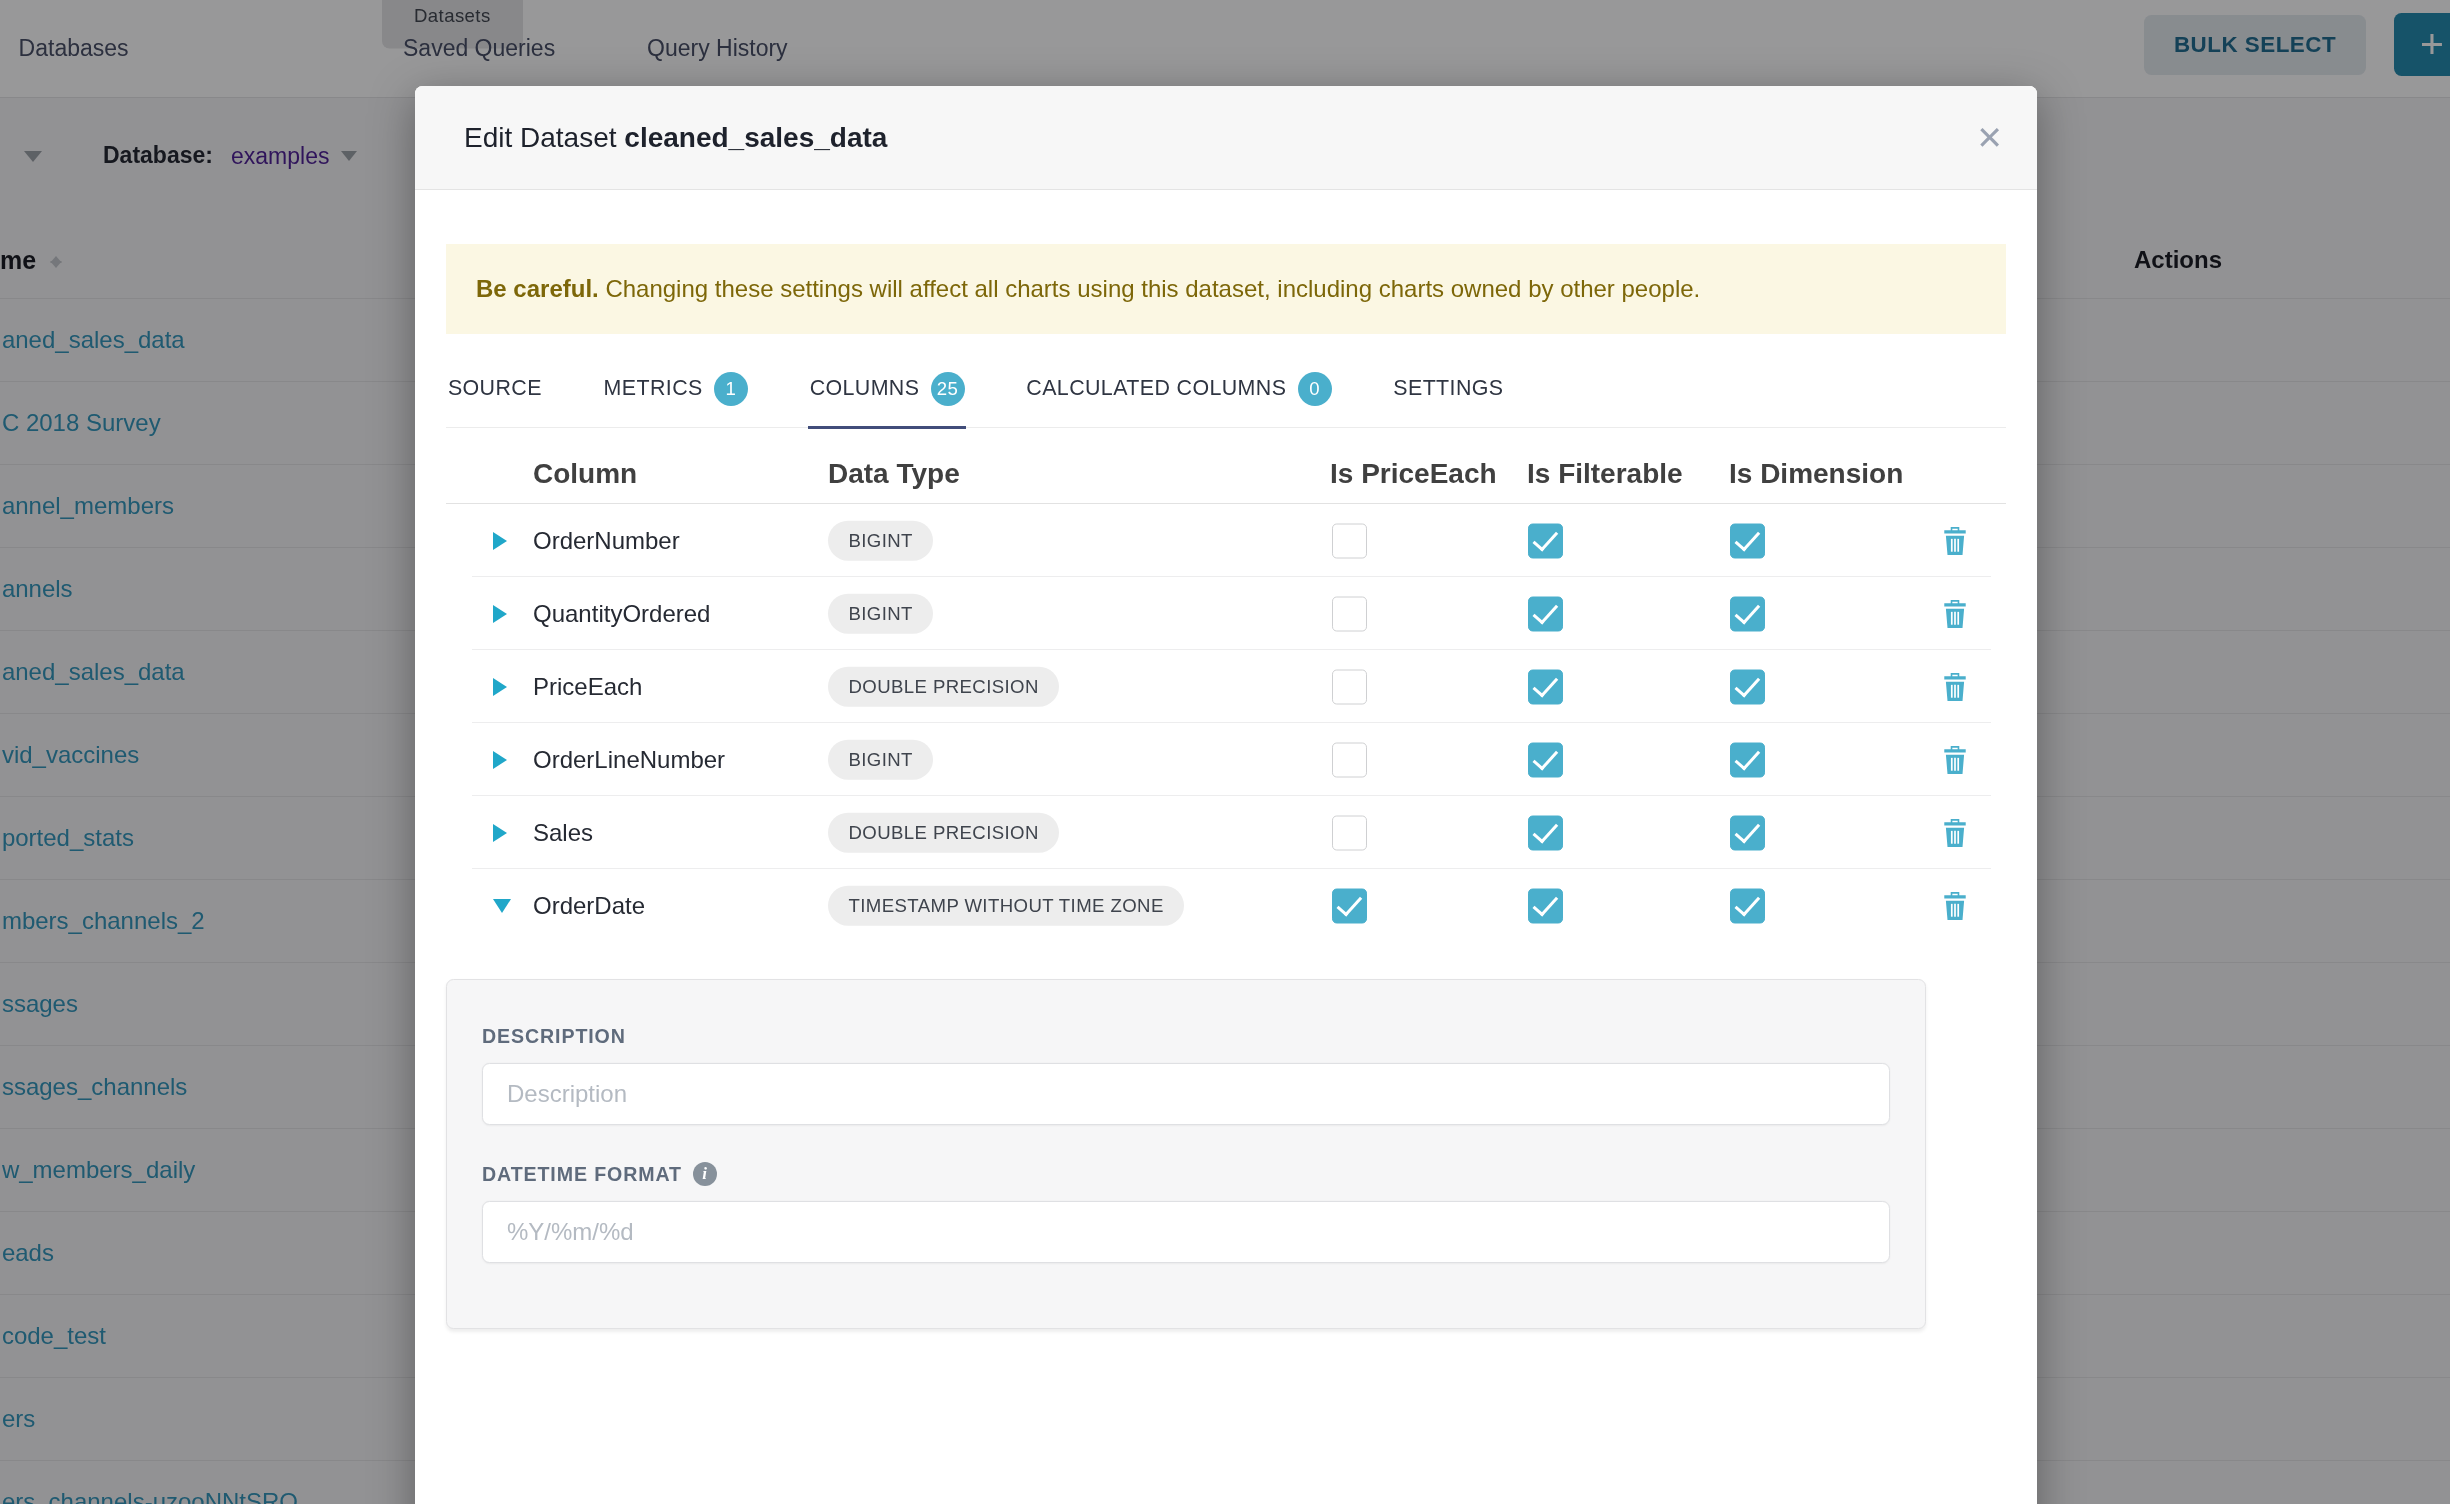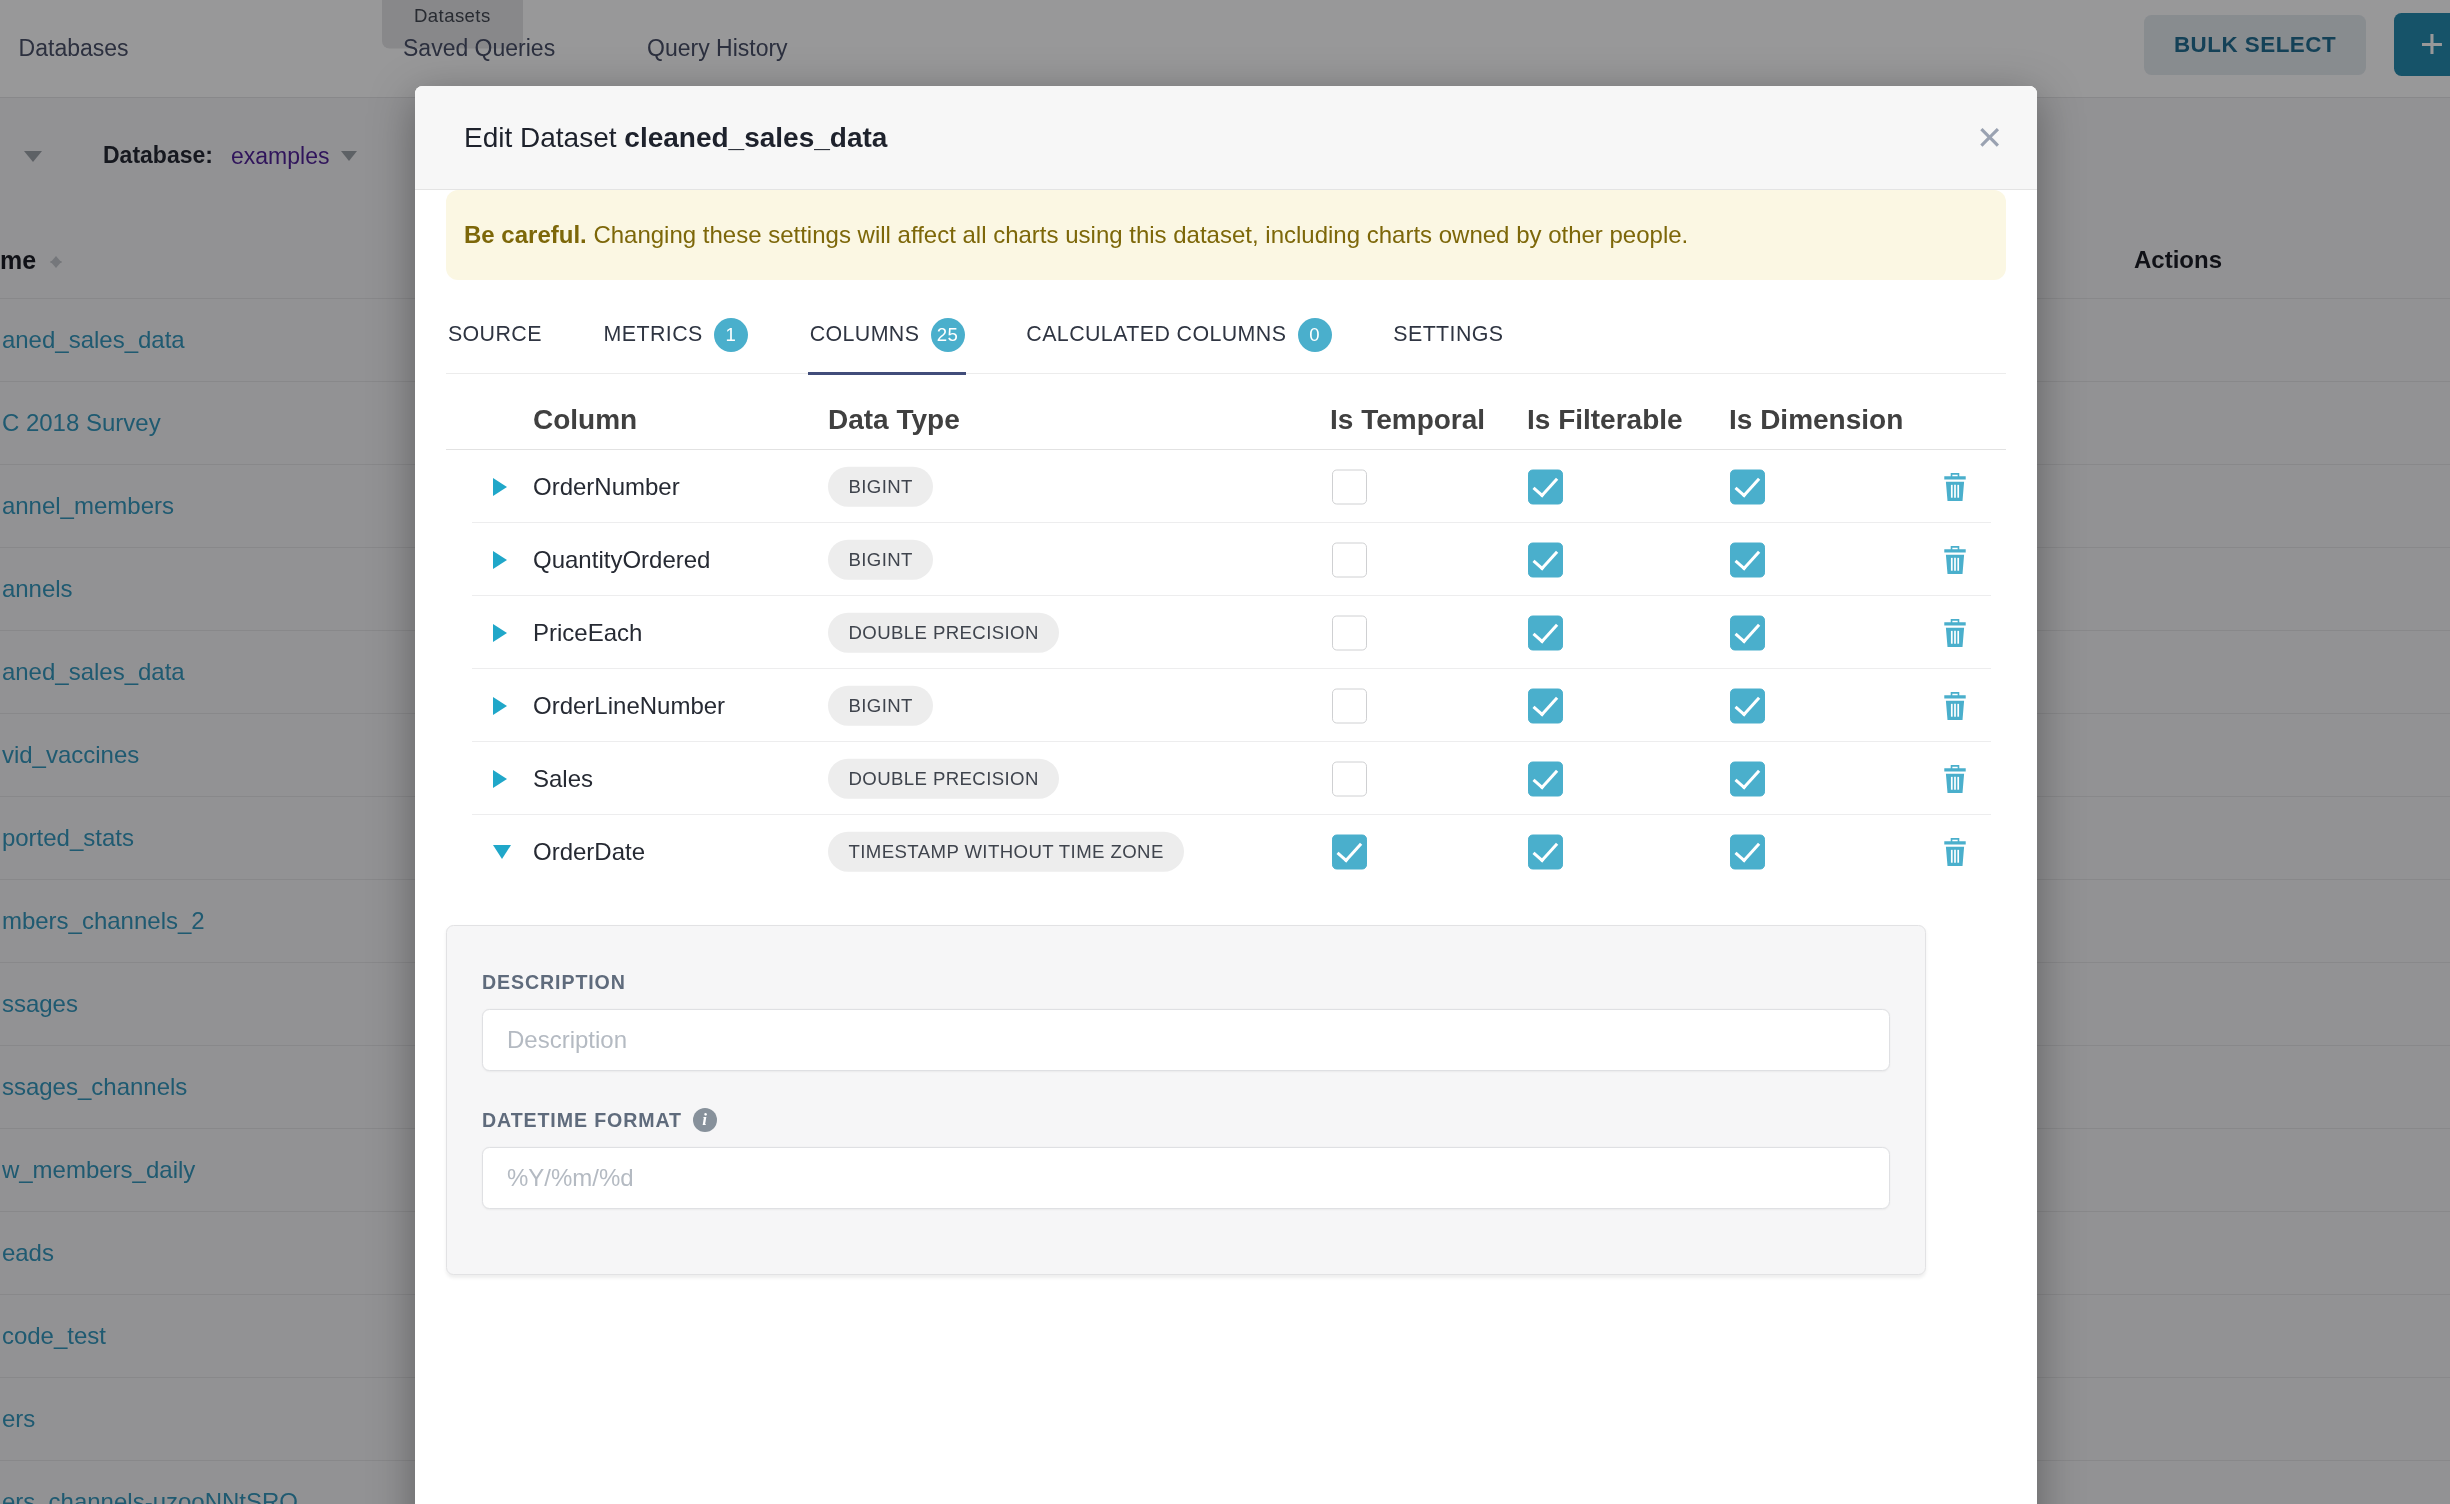--- a/index.html
+++ b/index.html
@@ -40,21 +40,21 @@
   #overlay{position:absolute;inset:0;background:rgba(10,10,12,0.42);z-index:5;}
 
   
   #modal{position:absolute;left:415px;top:86px;width:1622px;height:1548px;background:#ffffff;border-radius:7.5px;box-shadow:0 11.2px 45px rgba(0,0,0,0.35);z-index:10;}
   .m-header{height:103px;background:#f7f7f7;border-bottom:0.9px solid #e4e4e4;border-radius:7.5px 7.5px 0 0;position:relative;display:flex;align-items:center;padding-left:49px;}
   .m-title{font-size:28px;color:#1e222c;font-weight:400;}
   .m-title b{font-weight:700;}
   .m-close{position:absolute;right:34px;top:50%;transform:translateY(-50%);font-size:32px;color:#9aa2b1;cursor:pointer;line-height:1;}
   .m-body{padding:0 31px;}
 
-  .warning{background:#fbf7e3;border-radius:12px;padding:28px 18px;font-size:24px;line-height:34px;color:#7d6709;}
+  .warning{margin-top:54px;background:#fbf7e3;border-radius:0;padding:28px 30px;font-size:24px;line-height:34px;color:#7d6709;}
   .warning b{font-weight:700;}
 
   .tabs{margin-top:20.5px;display:flex;gap:58px;border-bottom:1.9px solid #ececec;}
   .tab{display:flex;align-items:center;padding:17px 1.9px 20.5px 1.9px;font-size:21.4px;letter-spacing:0.4px;color:#2f3542;font-weight:500;cursor:pointer;border-bottom:3.7px solid transparent;margin-bottom:-1.9px;}
   .tab.on{border-bottom-color:#414d7a;}
   .badge{margin-left:11.2px;min-width:34px;height:34px;border-radius:17px;background:#4aafcc;color:#ffffff;font-size:18.6px;display:inline-flex;align-items:center;justify-content:center;padding:0 3.7px;box-sizing:border-box;}
 
   .ctable{margin-top:17px;position:relative;}
   .chead{position:relative;height:58px;border-bottom:0.9px solid #e2e2e2;}
   .chead span{position:absolute;top:13px;font-size:28px;font-weight:700;color:#404040;}
@@ -188,21 +188,21 @@
           </div>
         <div class="tab">
             <span>SETTINGS</span>
           </div>
       </div>
 
       <div class="ctable">
         <div class="chead">
           <span class="h-col">Column</span>
           <span class="h-type">Data Type</span>
-          <span class="h-temp">Is Temporal</span>
+          <span class="h-temp">Is PriceEach</span>
           <span class="h-filt">Is Filterable</span>
           <span class="h-dim">Is Dimension</span>
         </div>
         <div id="crows">
             <div class="crow">
               <span class="caret"></span>
               <span class="cname">OrderNumber</span>
               <span class="pill">BIGINT</span>
               <span class="cb cb-temp"></span>
               <span class="cb cb-filt on"></span>

